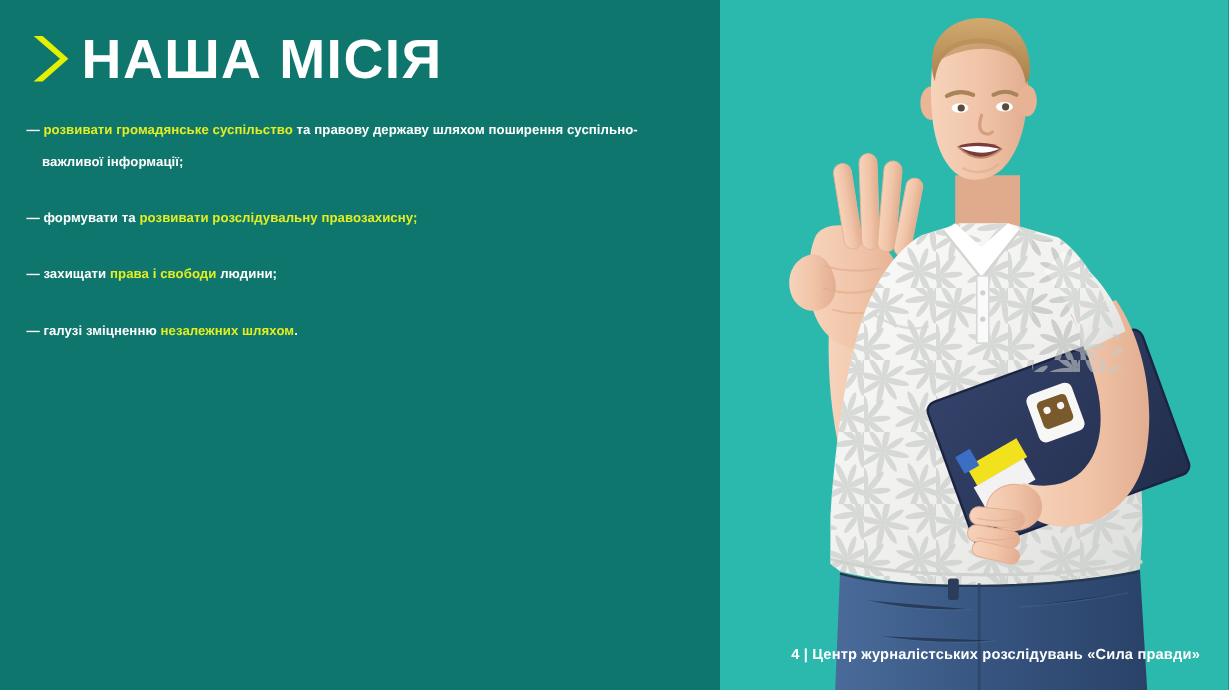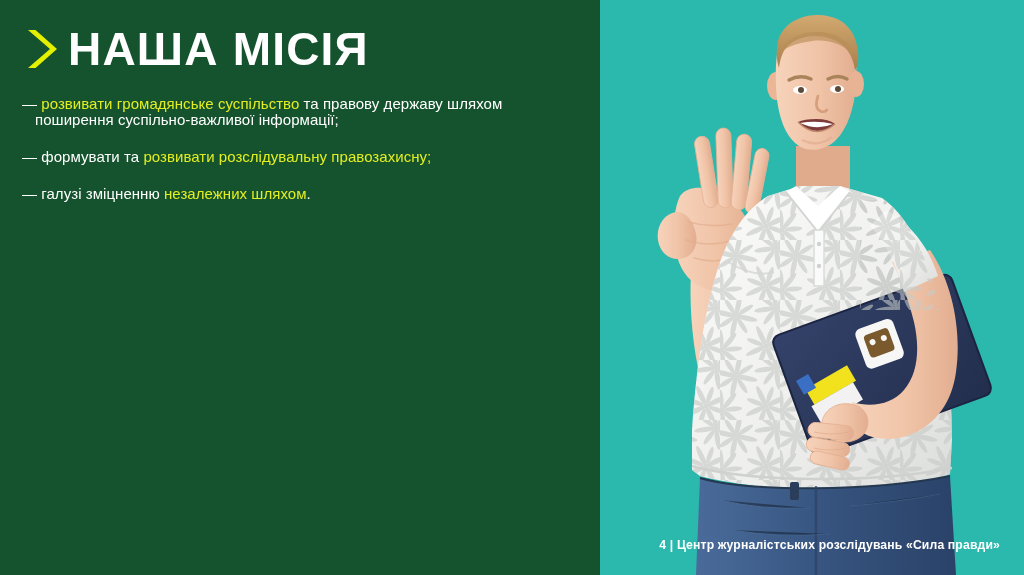--- a/index.html
+++ b/index.html
@@ -5,21 +5,21 @@
   html,body{margin:0;padding:0;}
   body{
     width:1024px;height:575px;overflow:hidden;
     background:#2bb8ad;
     font-family:"Liberation Sans","DejaVu Sans",sans-serif;
     position:relative;
   }
   #slide{
     position:absolute;inset:0;
     width:1024px;height:575px;
-    background:#14532d;
+    background:#0f766e;
     overflow:hidden;
   }
 
   
   #title-row{
     position:absolute;left:24px;top:26px;
     display:flex;align-items:center;gap:10px;
   }
   #chevron-icon{
     width:34px;height:46px;display:block;flex:0 0 auto;
@@ -33,23 +33,23 @@
     white-space:nowrap;
   }
 
   
   #mission-list{
     position:absolute;left:22px;top:96px;
     width:545px;
   }
   .bullet{
     color:#ffffff;
-    font-size:15px;
-    font-weight:normal;
-    line-height:16px;
+    font-size:11px;
+    font-weight:bold;
+    line-height:26px;
     margin:0 0 21px 0;
     letter-spacing:0.05px;
     text-indent:-13px;
     padding-left:13px;
   }
   .bullet:last-child{margin-bottom:0;}
   .hl{color:#e3ee22;}
   .dash{color:#ffffff;}
 
   
@@ -81,20 +81,21 @@
   <div id="title-row">
     <svg id="chevron-icon" viewBox="0 0 34 46" aria-hidden="true">
       <path d="M4 4 L26 23 L4 42 L11.5 42 L33 23 L11.5 4 Z" fill="#e3f000"></path>
     </svg>
     <div id="page-title">НАША МІСІЯ</div>
   </div>
 
   <div id="mission-list">
       <p class="bullet"><span class="dash">— </span><span class="hl">розвивати громадянське суспільство</span><span class=""> та правову державу шляхом поширення суспільно-важливої інформації;</span></p>
       <p class="bullet"><span class="dash">— </span><span class="">формувати та </span><span class="hl">розвивати розслідувальну правозахисну;</span></p>
+      <p class="bullet"><span class="dash">— </span><span class="">захищати </span><span class="hl">права і свободи</span><span class=""> людини;</span></p>
       <p class="bullet"><span class="dash">— </span><span class="">галузі зміцненню </span><span class="hl">незалежних шляхом</span><span class="">.</span></p>
     </div>
 
   <div id="photo">
     <svg viewBox="0 0 424 575" aria-hidden="true">
       <defs>
         <linearGradient id="skinG" x1="0" y1="0" x2="1" y2="0">
           <stop offset="0%" stop-color="#f6d3bb"></stop>
           <stop offset="55%" stop-color="#f0c3a6"></stop>
           <stop offset="100%" stop-color="#e2ad90"></stop>

